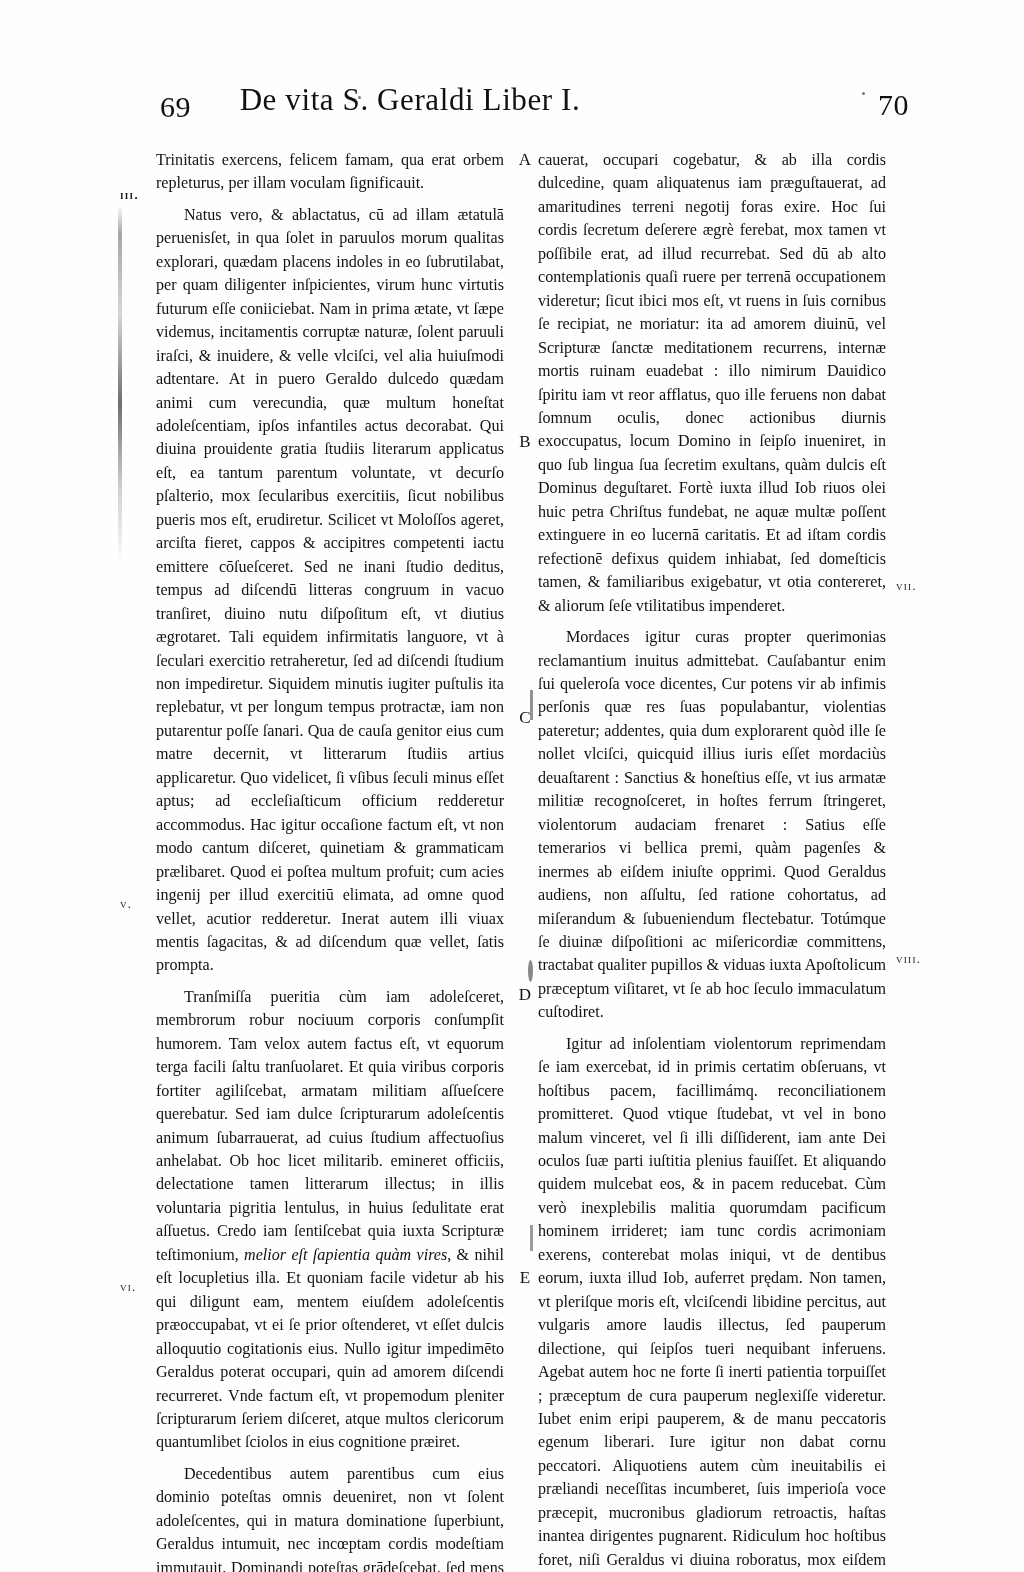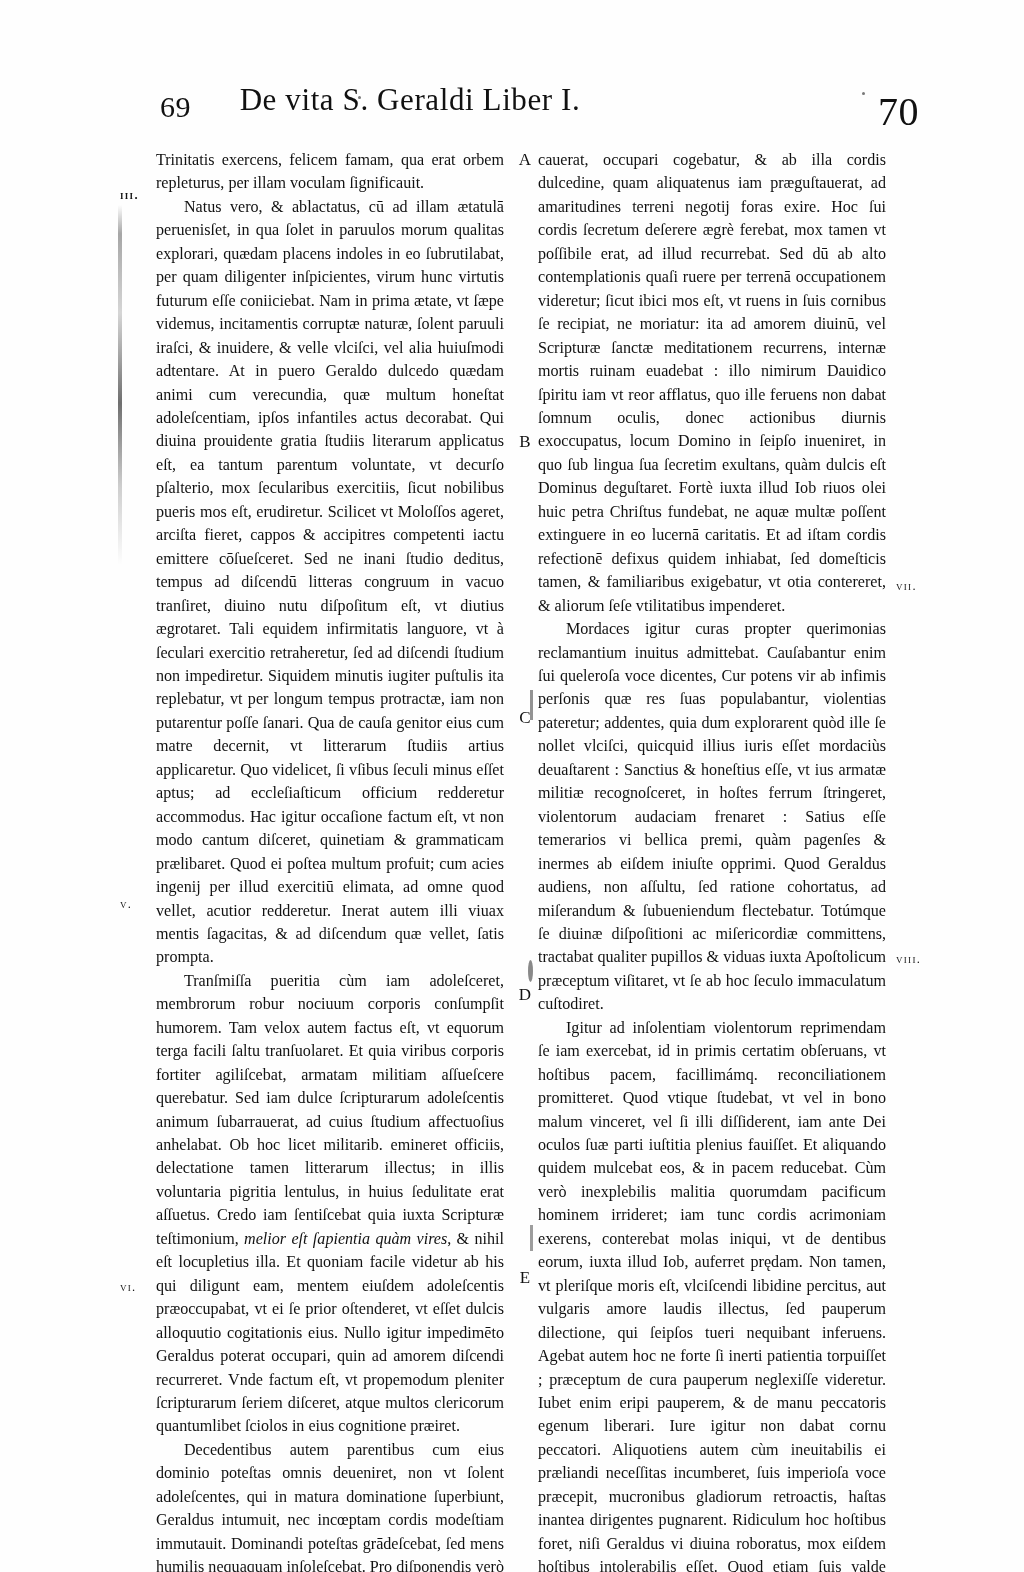--- a/index.html
+++ b/index.html
@@ -84,21 +84,21 @@
     position: absolute;
     left: 160px;
     top: 8px;
     font-size: 30px;
     letter-spacing: .5px;
   }
   .folio-right {
     position: absolute;
     left: 878px;
     top: 6px;
-    font-size: 40px;
+    font-size: 30px;
     letter-spacing: .5px;
   }
   .head-title {
     position: absolute;
     left: 0;
     top: 0;
     width: 820px;
     text-align: center;
     font-size: 31px;
     letter-spacing: .6px;
@@ -124,21 +124,21 @@
   .col-left  { left: 156px; }
   .col-right { left: 538px; }
 
   .col p {
     margin: 0;
   }
   .col p.indent {
     text-indent: 28px;
   }
   .col p + p {
-    margin-top: 0;
+    margin-top: 8px;
   }
   .it { font-style: italic; }
 
   
   .marginal {
     position: absolute;
     font-size: 12.5px;
     letter-spacing: 1.3px;
     font-variant: small-caps;
   }

